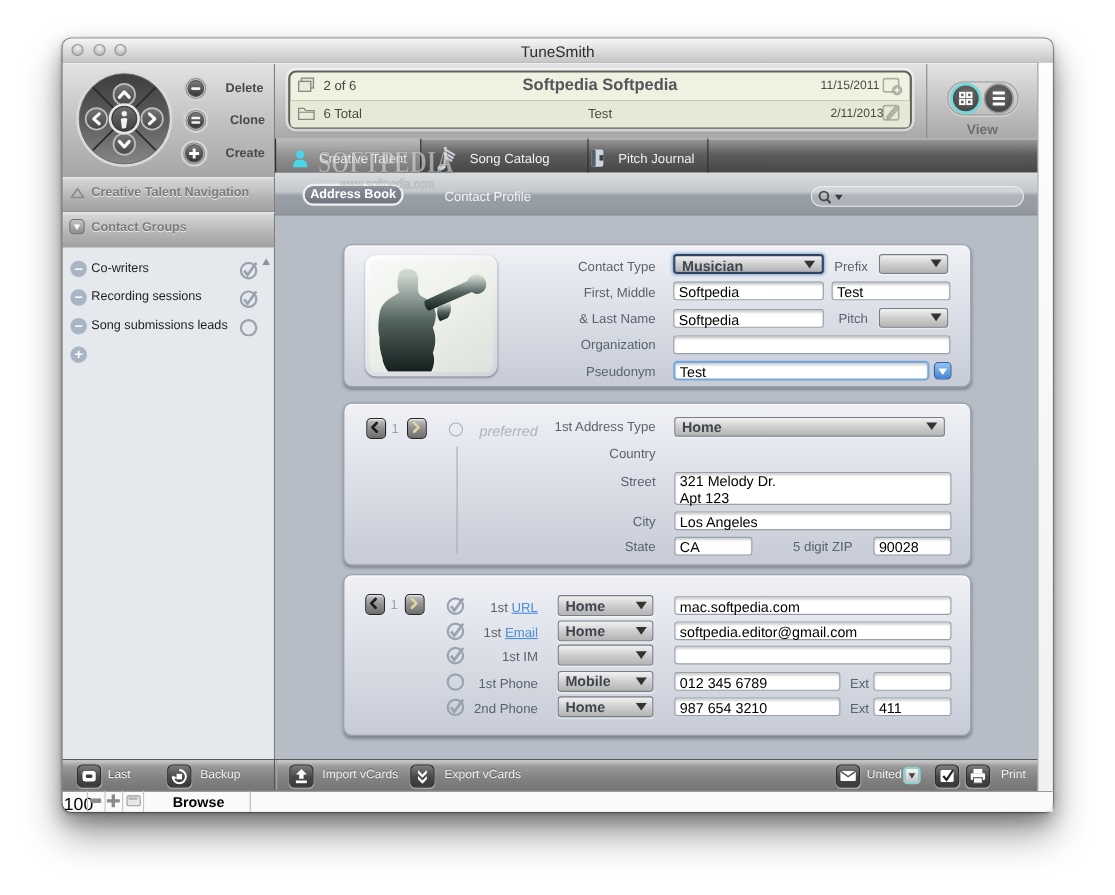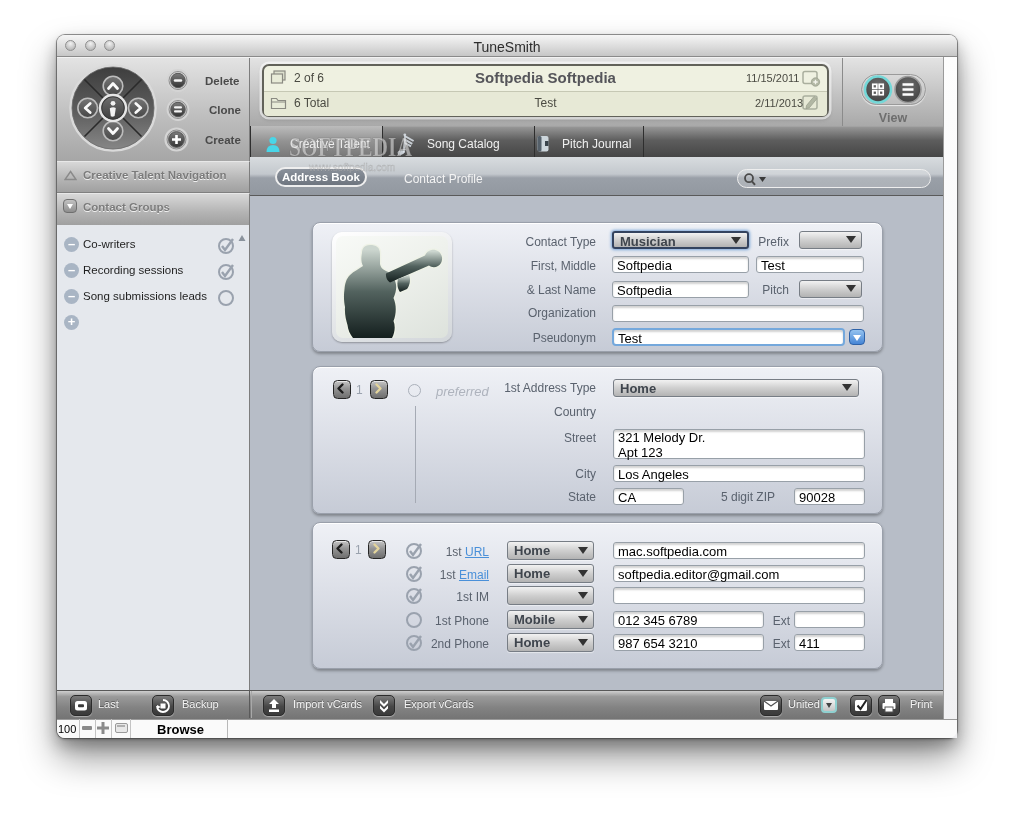--- a/index.html
+++ b/index.html
@@ -449,21 +449,21 @@
         </svg></div>
   <div class="abs bicon" style="left:821px;top:660px;">
     <svg width="20" height="19">
           <rect x="3.5" y="7" width="13" height="6" rx="1" fill="#fff"></rect>
           <rect x="6" y="3" width="8" height="4" fill="#fff"></rect>
           <rect x="6" y="11" width="8" height="5" fill="#fff" stroke="#555" stroke-width="1"></rect>
         </svg></div>
   <div class="abs btext" style="left:853px;top:663px;">Print</div>
 
   <div class="abs" id="statusbar"></div>
-  <div class="abs stext" style="left:1px;top:688px;font-size:11px;">100</div>
+  <div class="abs stext" style="left:1px;top:688px;font-size:16px;">100</div>
   <div class="abs" style="left:22px;top:684px;width:1px;height:19px;background:#c4c4c4;"></div>
   <div class="abs" style="left:25px;top:691px;width:10px;height:4px;background:#8a8a8a;border-radius:1px;"></div>
   <div class="abs" style="left:38px;top:684px;width:1px;height:19px;background:#c4c4c4;"></div>
   <svg class="abs" style="left:40px;top:687px;" width="12" height="12">
         <path d="M4.5 0 h3 v4.5 h4.5 v3 h-4.5 v4.5 h-3 v-4.5 h-4.5 v-3 h4.5 z" fill="#8a8a8a"></path>
       </svg>
   <div class="abs" style="left:54px;top:684px;width:1px;height:19px;background:#c4c4c4;"></div>
   <div class="abs" style="left:58px;top:688px;width:13px;height:10px;border:1.5px solid #9a9a9a;border-radius:2px;box-sizing:border-box;background:#e8e8e8;">
         <div style="position:absolute;left:1px;top:1px;width:8px;height:2px;background:#b0b0b0;"></div>
       </div>

